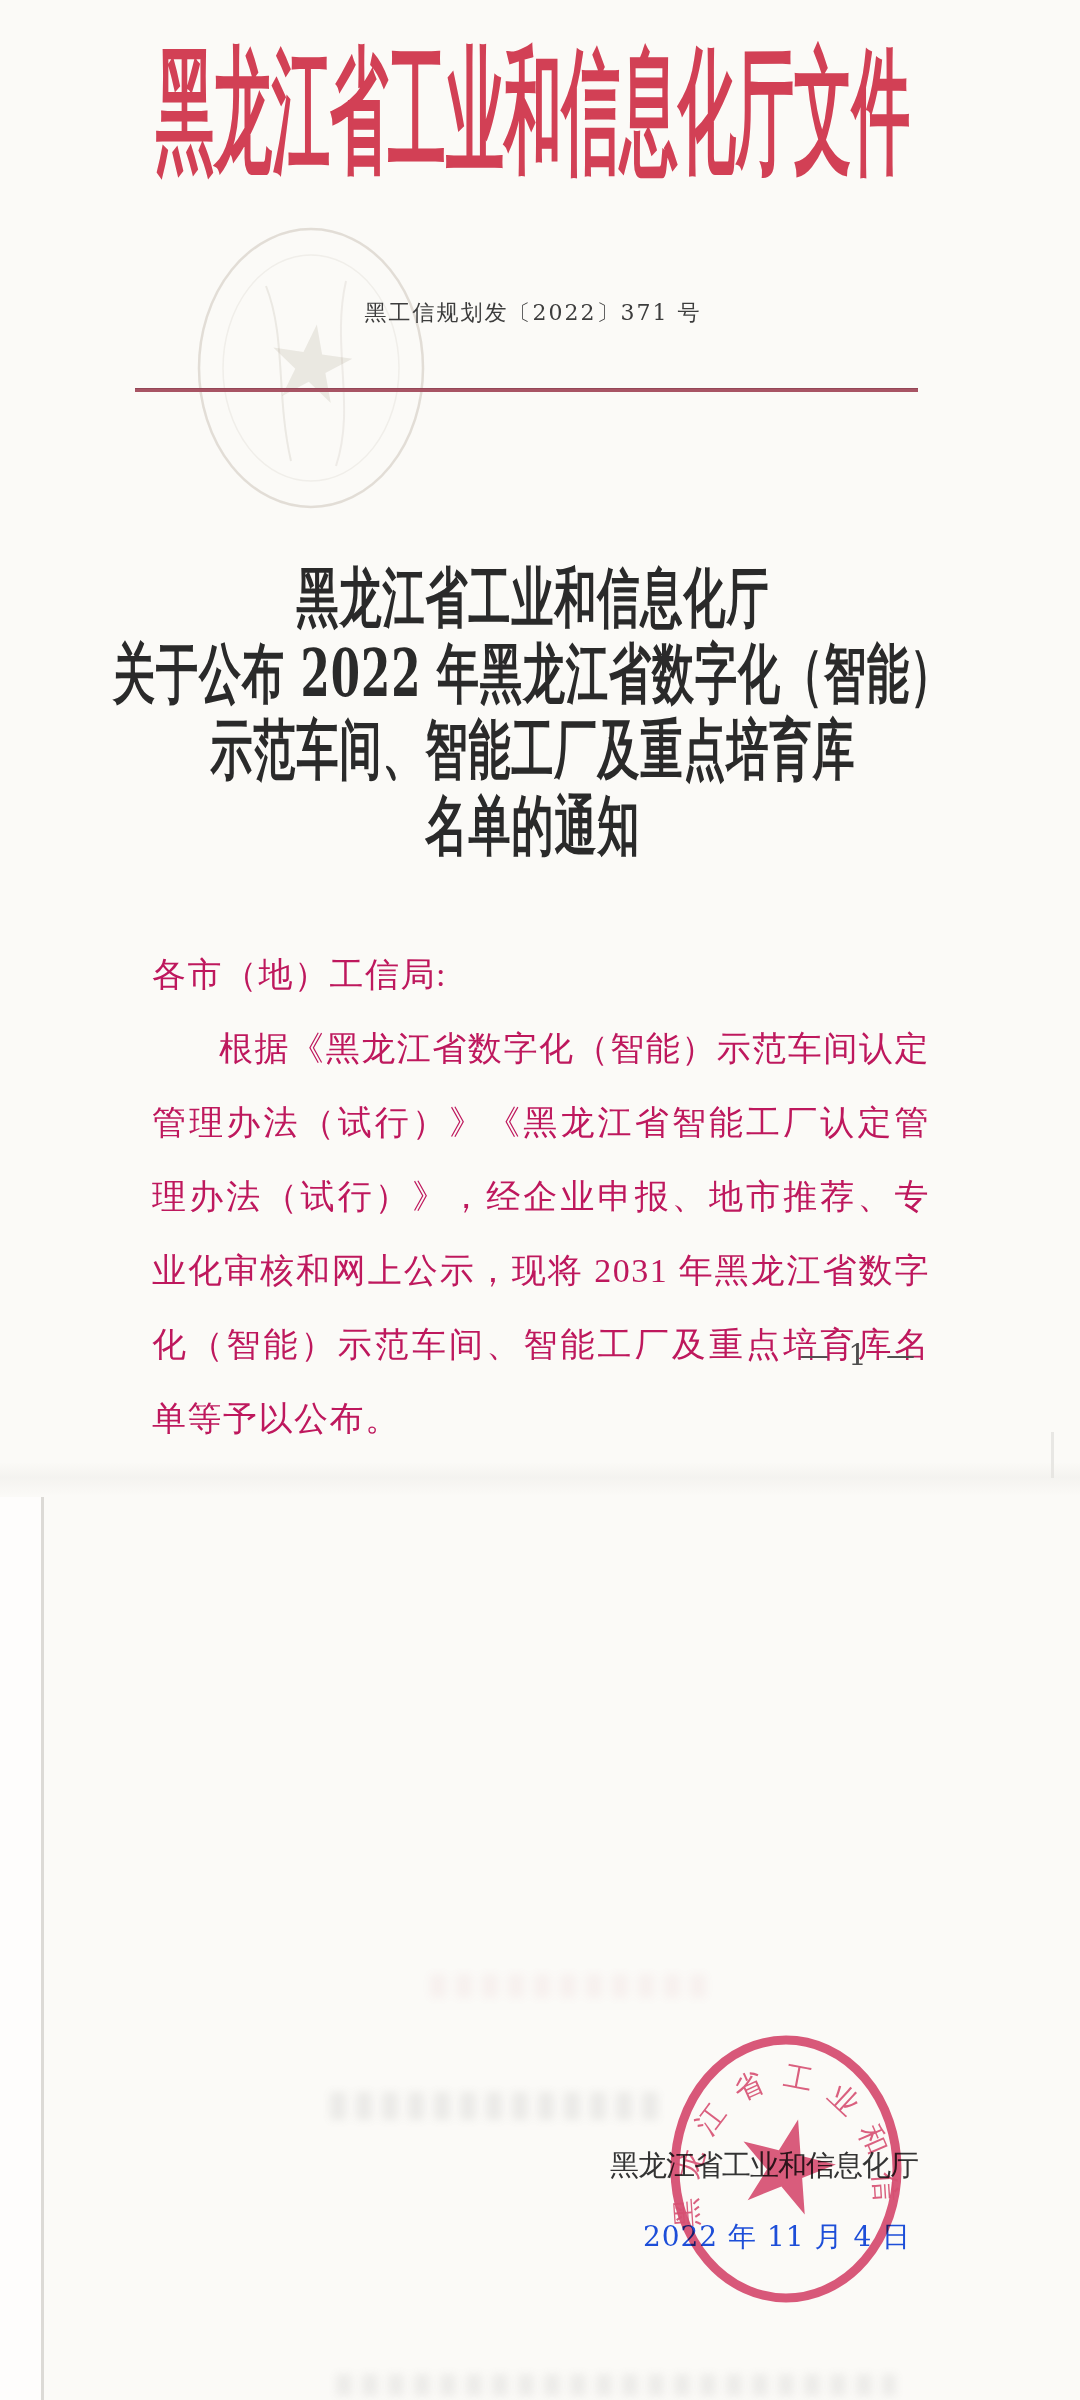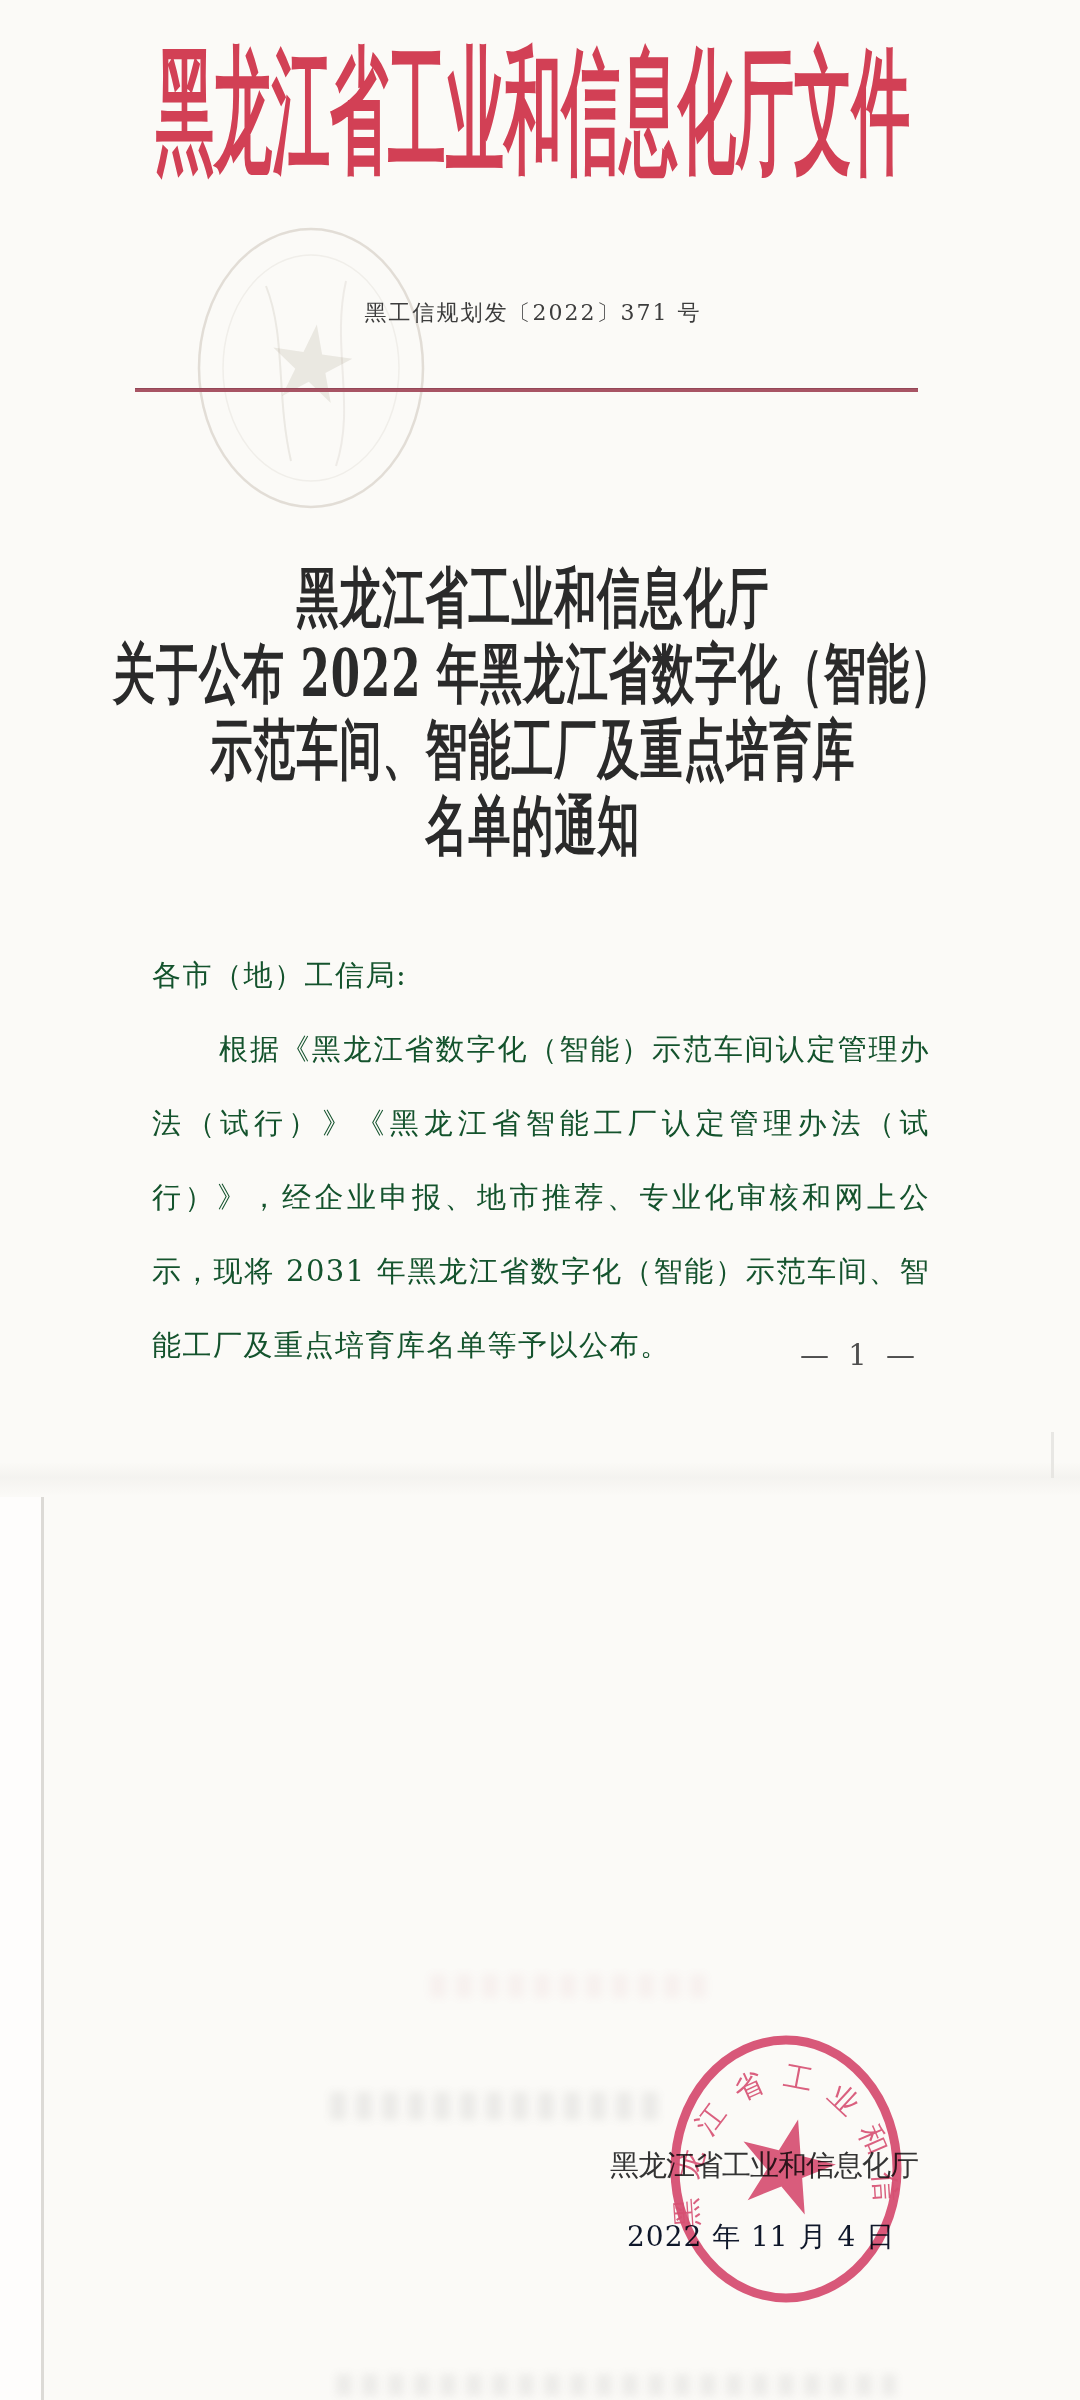--- a/index.html
+++ b/index.html
@@ -23,37 +23,37 @@
   
   .doc-number{left:0;top:298px;width:1066px;text-align:center;font-size:22px;letter-spacing:2px;color:#3d3d3d;}
   
   .red-rule{left:135px;top:388px;width:783px;height:4px;background:var(--rule_red,#a85464);box-shadow:0 1px 0 rgba(122,56,72,.45) inset;}
   
   .ghost-seal{left:196px;top:226px;width:230px;height:284px;filter:blur(.6px);}
   
   .notice-title{left:0;top:560px;width:1066px;text-align:center;font-weight:bold;color:var(--title_ink,#2a2a2a);}
   .notice-title .tline{display:block;font-size:42px;line-height:76px;transform:scaleY(1.55);transform-origin:center center;white-space:nowrap;letter-spacing:1px;}
   
-  .body-block{left:152px;top:938px;width:778px;font-size:29px;line-height:74px;letter-spacing:1.5px;text-align:justify;color:#14532d;}
+  .body-block{left:152px;top:938px;width:778px;font-size:34px;line-height:74px;letter-spacing:1.5px;text-align:justify;color:#be185d;font-family:Liberation Serif, serif;}
   .body-block .salutation{text-indent:0;}
   .body-block .para{text-indent:67px;margin:0;}
   .page-number{left:760px;top:1338px;width:200px;text-align:center;font-size:29px;letter-spacing:5px;color:#4e4e4e;}
   
   .page-gap{left:0;top:1462px;width:1080px;height:34px;background:linear-gradient(180deg,rgba(0,0,0,0) 0%,rgba(120,115,105,.05) 45%,rgba(0,0,0,0) 100%);}
   .p2-left-band{left:0;top:1497px;width:41px;height:903px;background:rgba(255,255,255,.65);}
   .p2-left-edge{left:41px;top:1497px;width:3px;height:903px;background:#dcdad6;}
   .p1-right-tick{left:1051px;top:1432px;width:3px;height:46px;background:#e4e2de;opacity:.8;}
   
   .attachments{left:243px;top:1708px;width:760px;display:flex;align-items:flex-start;font-size:32px;color:#333;}
   .att-label{flex:0 0 auto;line-height:70px;letter-spacing:1px;}
   .att-list{flex:1 1 auto;margin:0;padding:0;list-style:none;}
   .att-list li{line-height:70px;white-space:nowrap;letter-spacing:1px;}
   
   .sig-org{left:610px;top:2146px;width:330px;font-size:29px;letter-spacing:-1px;white-space:nowrap;color:#333;}
-  .sig-date{left:627px;top:2218px;width:300px;font-size:28px;letter-spacing:1px;color:#0f172a;}
+  .sig-date{left:627px;top:2218px;width:300px;text-align:center;font-size:28px;letter-spacing:1px;color:#1d4ed8;}
   
   .seal{left:666px;top:2032px;width:240px;height:276px;mix-blend-mode:multiply;opacity:.9;}
   
   .bleed{filter:blur(4px);background:repeating-linear-gradient(90deg,rgba(110,110,110,.5) 0 16px,rgba(0,0,0,0) 16px 26px);}
   .bleed-a{left:330px;top:2092px;width:330px;height:28px;opacity:.22;}
   .bleed-b{left:430px;top:1974px;width:280px;height:24px;opacity:.13;background:repeating-linear-gradient(90deg,rgba(190,110,120,.5) 0 16px,rgba(0,0,0,0) 16px 26px);}
   .bleed-c{left:336px;top:2374px;width:560px;height:22px;opacity:.2;}
 </style>
 </head>
 <body>

